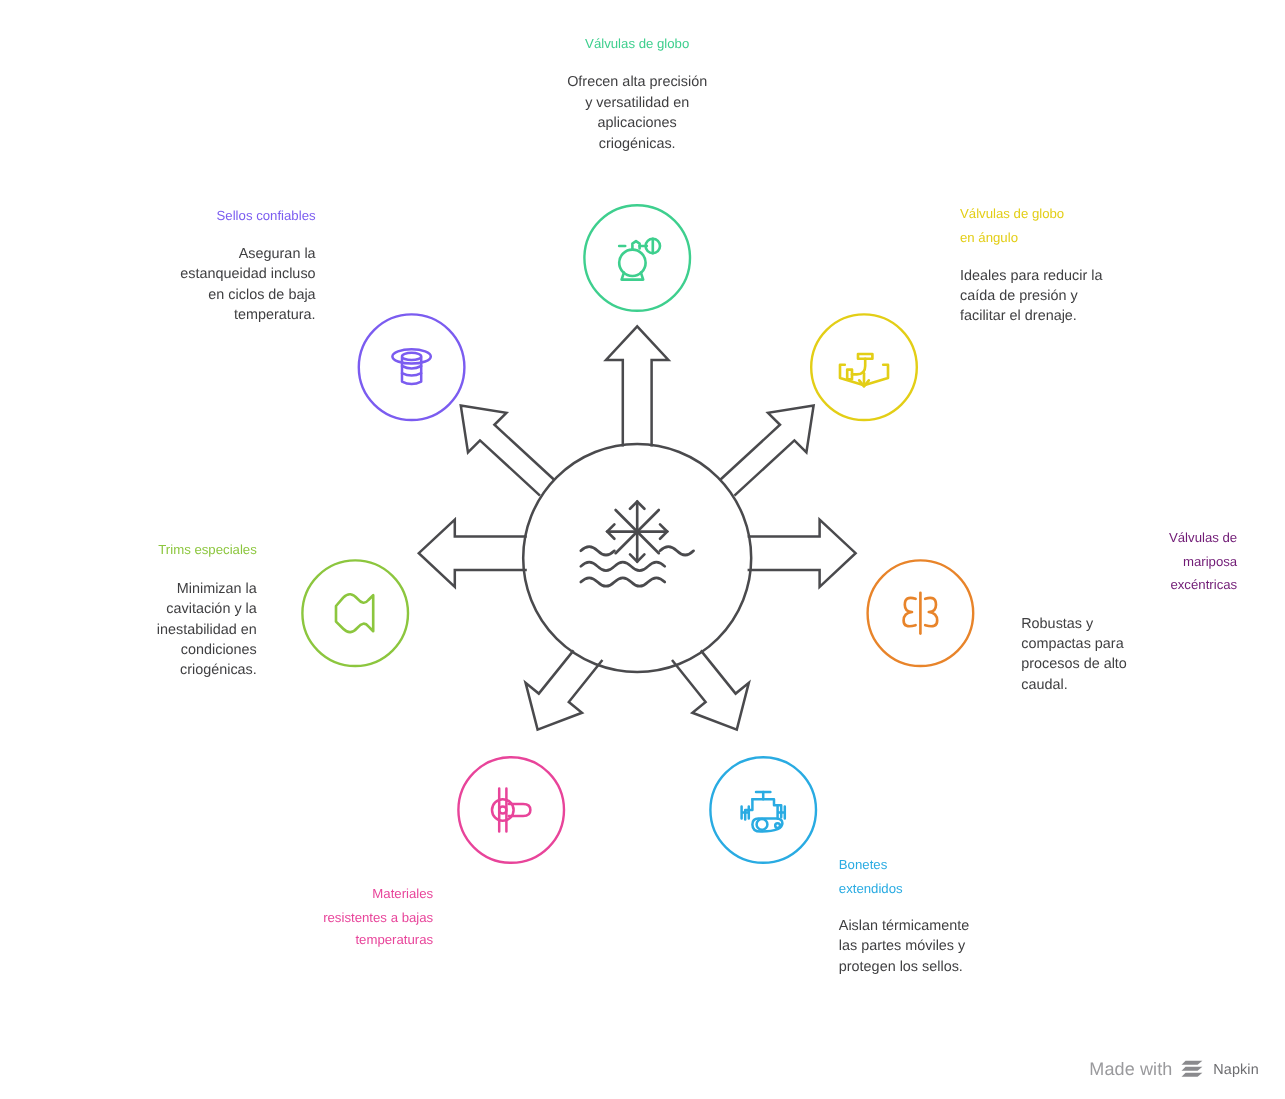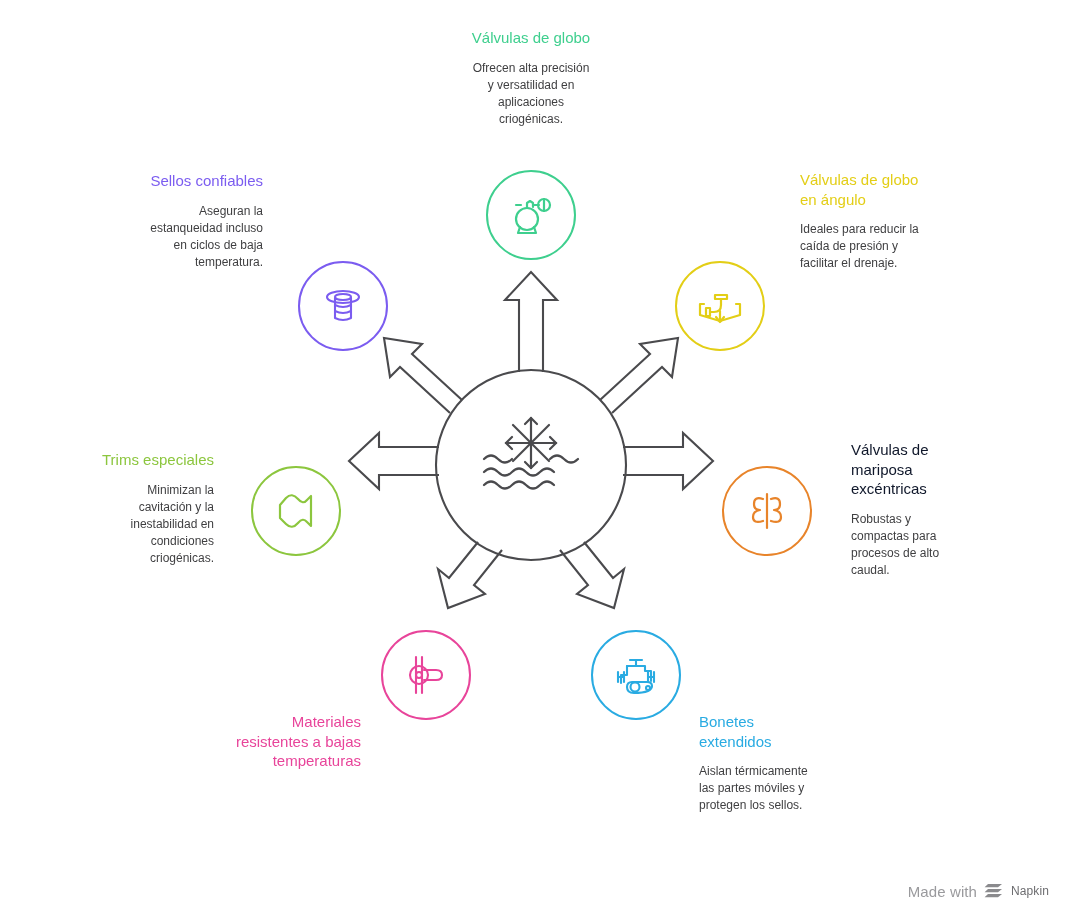--- a/index.html
+++ b/index.html
@@ -19,21 +19,21 @@
     background: #ffffff;
     overflow: hidden;
   }
 
   
   .node-text {
     position: absolute;
     box-sizing: border-box;
   }
   .node-title {
-    font-size: 15px;
+    font-size: 11px;
     line-height: 19.5px;
     font-weight: 400;
     margin: 0 0 12px 0;
     white-space: pre-line;
   }
   .node-desc {
     font-size: 12px;
     line-height: 17px;
     color: #3f3f41;
     margin: 0;
@@ -184,21 +184,21 @@
   <div class="badge" style="left:722px; top:466px; border-color:#e8842a;">
     <svg width="50" height="50" viewBox="0 0 50 50">
       <g fill="none" stroke="#e8842a" stroke-width="2.2" stroke-linejoin="round" stroke-linecap="round">
         <line x1="25" y1="8" x2="25" y2="42"></line>
         <path d="M21,13 q-9,-3 -9,5 q0,6 6,6 q-7,1 -7,7 q0,7 10,4"></path>
         <path d="M29,13 q9,-3 9,5 q0,6 -6,6 q7,1 7,7 q0,7 -10,4"></path>
       </g>
     </svg>
   </div>
   <div class="node-text align-left" style="left:851px; top:440px; width:180px;">
-    <p class="node-title" style="color:#0f172a;">Válvulas de
+    <p class="node-title" style="color:#701a75;text-align:right;">Válvulas de
 mariposa
 excéntricas</p>
     <p class="node-desc">Robustas y
 compactas para
 procesos de alto
 caudal.</p>
   </div>
 
   <div class="badge" style="left:591px; top:630px; border-color:#29abe2;">
     <svg width="52" height="52" viewBox="0 0 52 52">
@@ -226,21 +226,21 @@
   <div class="badge" style="left:381px; top:630px; border-color:#e8449a;">
     <svg width="52" height="52" viewBox="0 0 52 52">
       <g fill="none" stroke="#e8449a" stroke-width="2.1" stroke-linejoin="round" stroke-linecap="round">
         <path d="M16,8 L16,44 M22,8 L22,44"></path>
         <circle cx="19" cy="26" r="9"></circle>
         <circle cx="19" cy="26" r="3"></circle>
         <path d="M24,21 L36,21 q6,0 6,5 q0,5 -6,5 L24,31"></path>
       </g>
     </svg>
   </div>
-  <div class="node-text align-right" style="left:181px; top:712px; width:180px;">
+  <div class="node-text align-right" style="left:181px; top:736px; width:180px;">
     <p class="node-title" style="color:#e8449a;">Materiales
 resistentes a bajas
 temperaturas</p>
   </div>
 
   <div class="badge" style="left:251px; top:466px; border-color:#8cc63e;">
     <svg width="52" height="52" viewBox="0 0 52 52">
       <g fill="none" stroke="#8cc63e" stroke-width="2.2" stroke-linejoin="round" stroke-linecap="round">
         <path d="M10,20 L16,13 q6,-6 12,1 q5,6 9,1 L41,11 L41,41 L37,37 q-4,-5 -9,1 q-6,7 -12,1 L10,33 Z"></path>
       </g>

